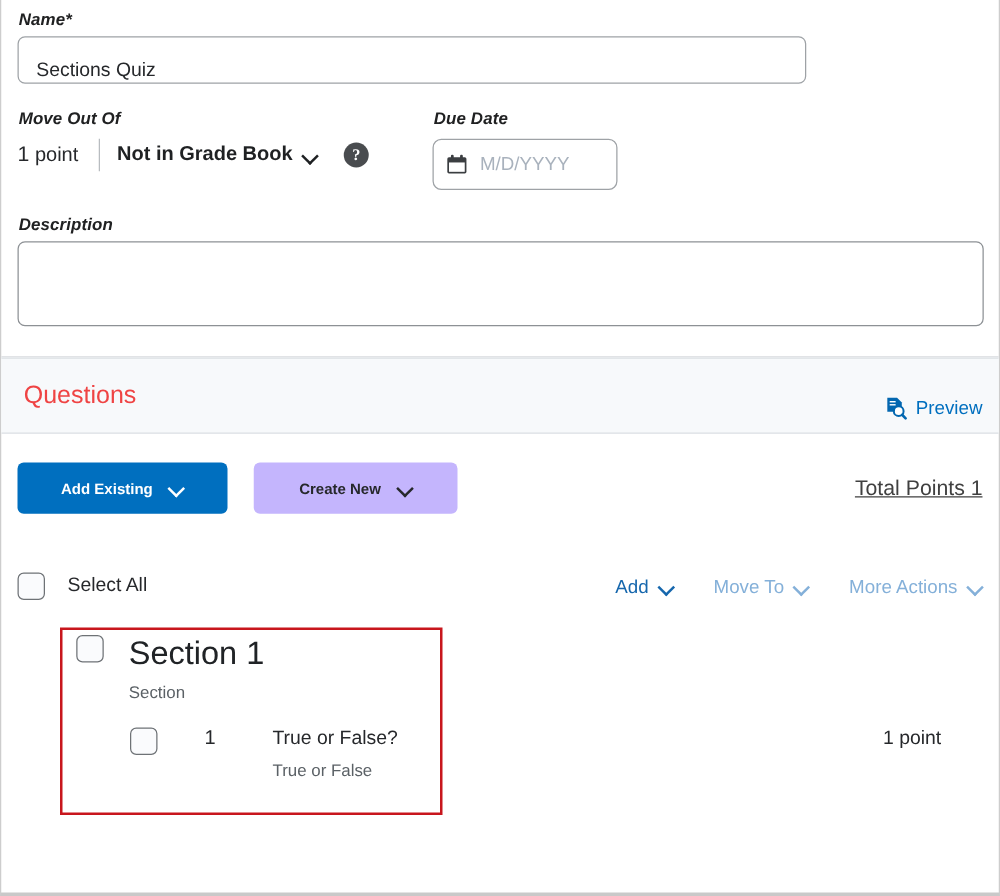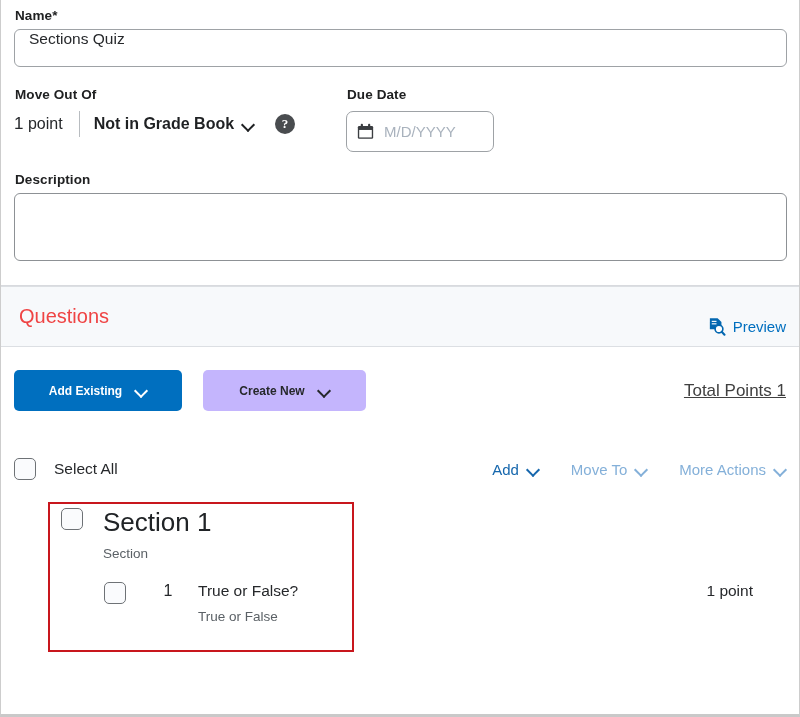--- a/index.html
+++ b/index.html
@@ -23,31 +23,32 @@
   
   .form-area {
     padding: 8px 13px 0 13px;
   }
   .field-label {
     font-size: 13.5px;
     font-weight: bold;
     color: #202122;
     letter-spacing: 0.1px;
     margin: 0 0 6px 1px;
+    font-style: italic;
   }
   .req-star { font-weight: bold; }
 
   .text-input {
-    width: 773px;
+    width: 631px;
     height: 38px;
     border: 1px solid #9ea2a6;
     border-radius: 6px;
     background: #fff;
     display: flex;
-    align-items: flex-start;
+    align-items: flex-end;
     padding: 0 14px;
     font-size: 15.5px;
     color: #26282b;
   }
 
   .row-two { display: flex; margin-top: 20px; }
   .col-grade { width: 332px; }
   .col-due { flex: 1; }
 
   .grade-line {
@@ -263,21 +264,21 @@
     padding-right: 46px;
     margin-top: 21px;
   }
   .q-num {
     font-size: 16px;
     color: #26282b;
     width: 52px;
     text-align: center;
     margin-left: 16px;
   }
-  .q-text-wrap { margin-left: 4px; }
+  .q-text-wrap { margin-left: 24px; }
   .q-text { font-size: 15.5px; color: #26282b; }
   .q-sub { font-size: 13.5px; color: #5b6166; margin-top: 9px; }
   .q-points {
     margin-left: auto;
     font-size: 15.5px;
     color: #26282b;
   }
 </style>
 </head>
 <body>

